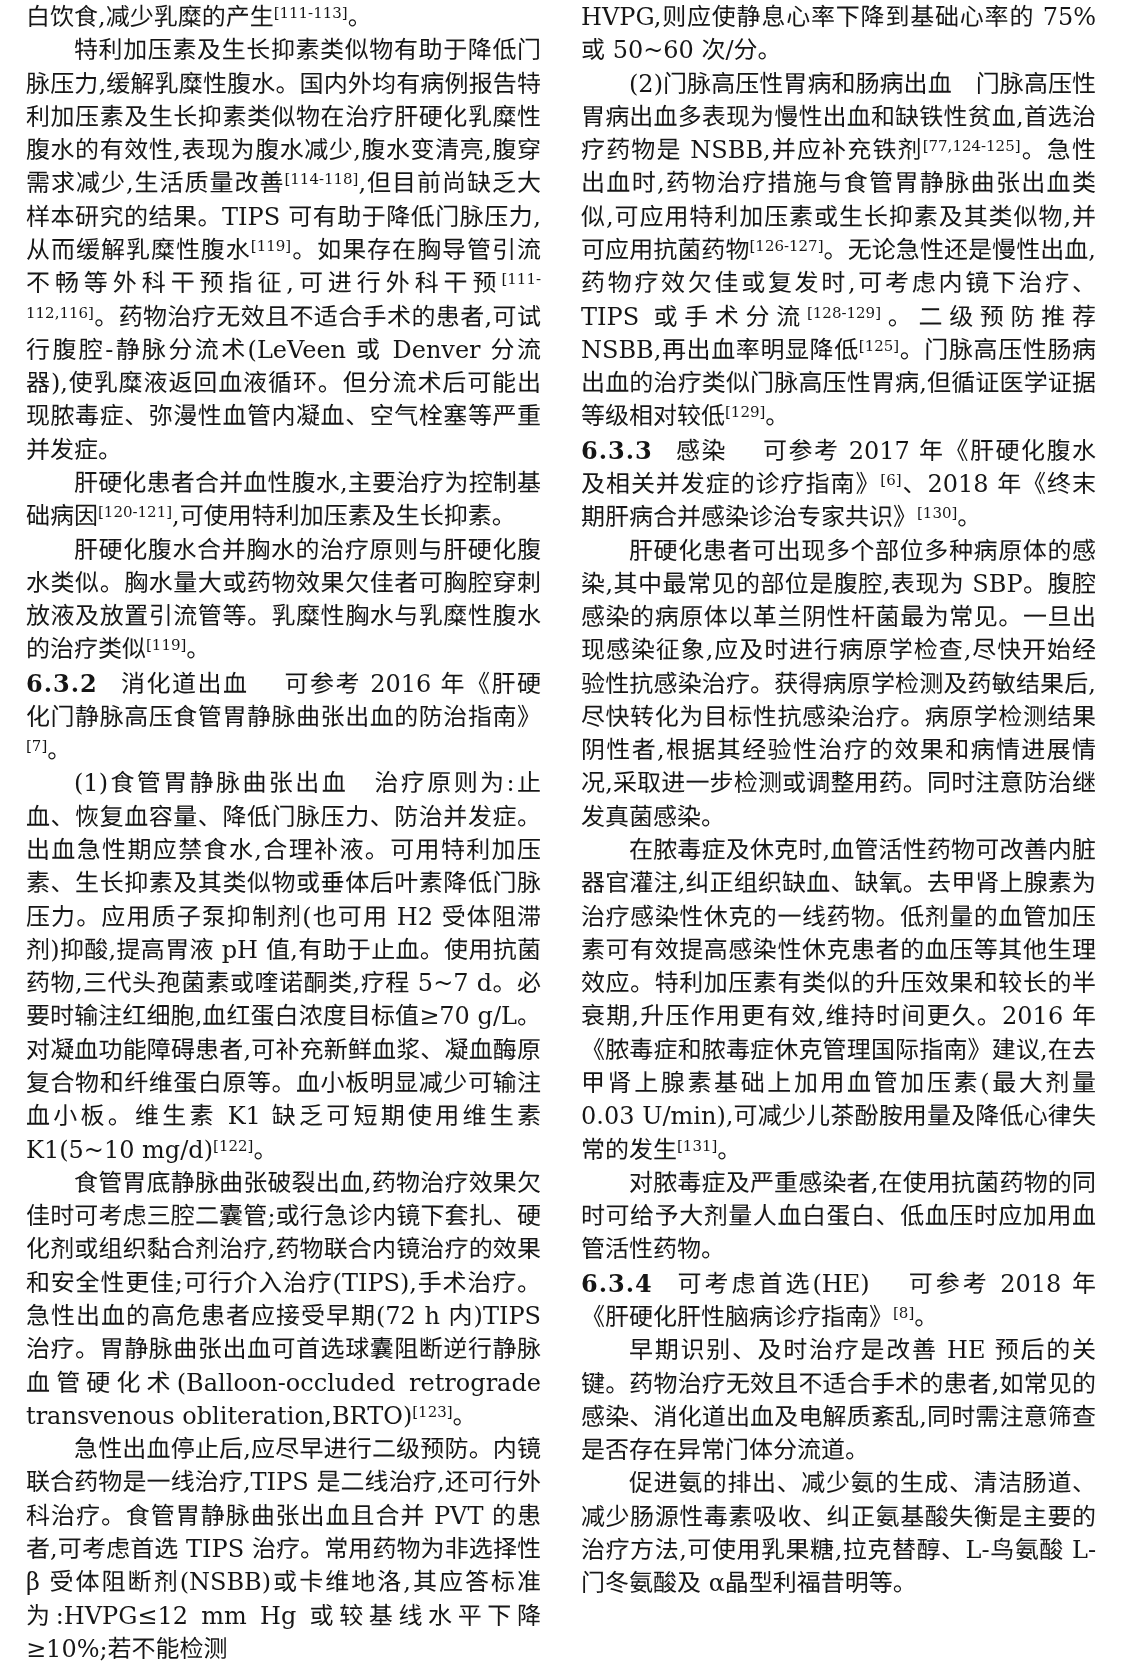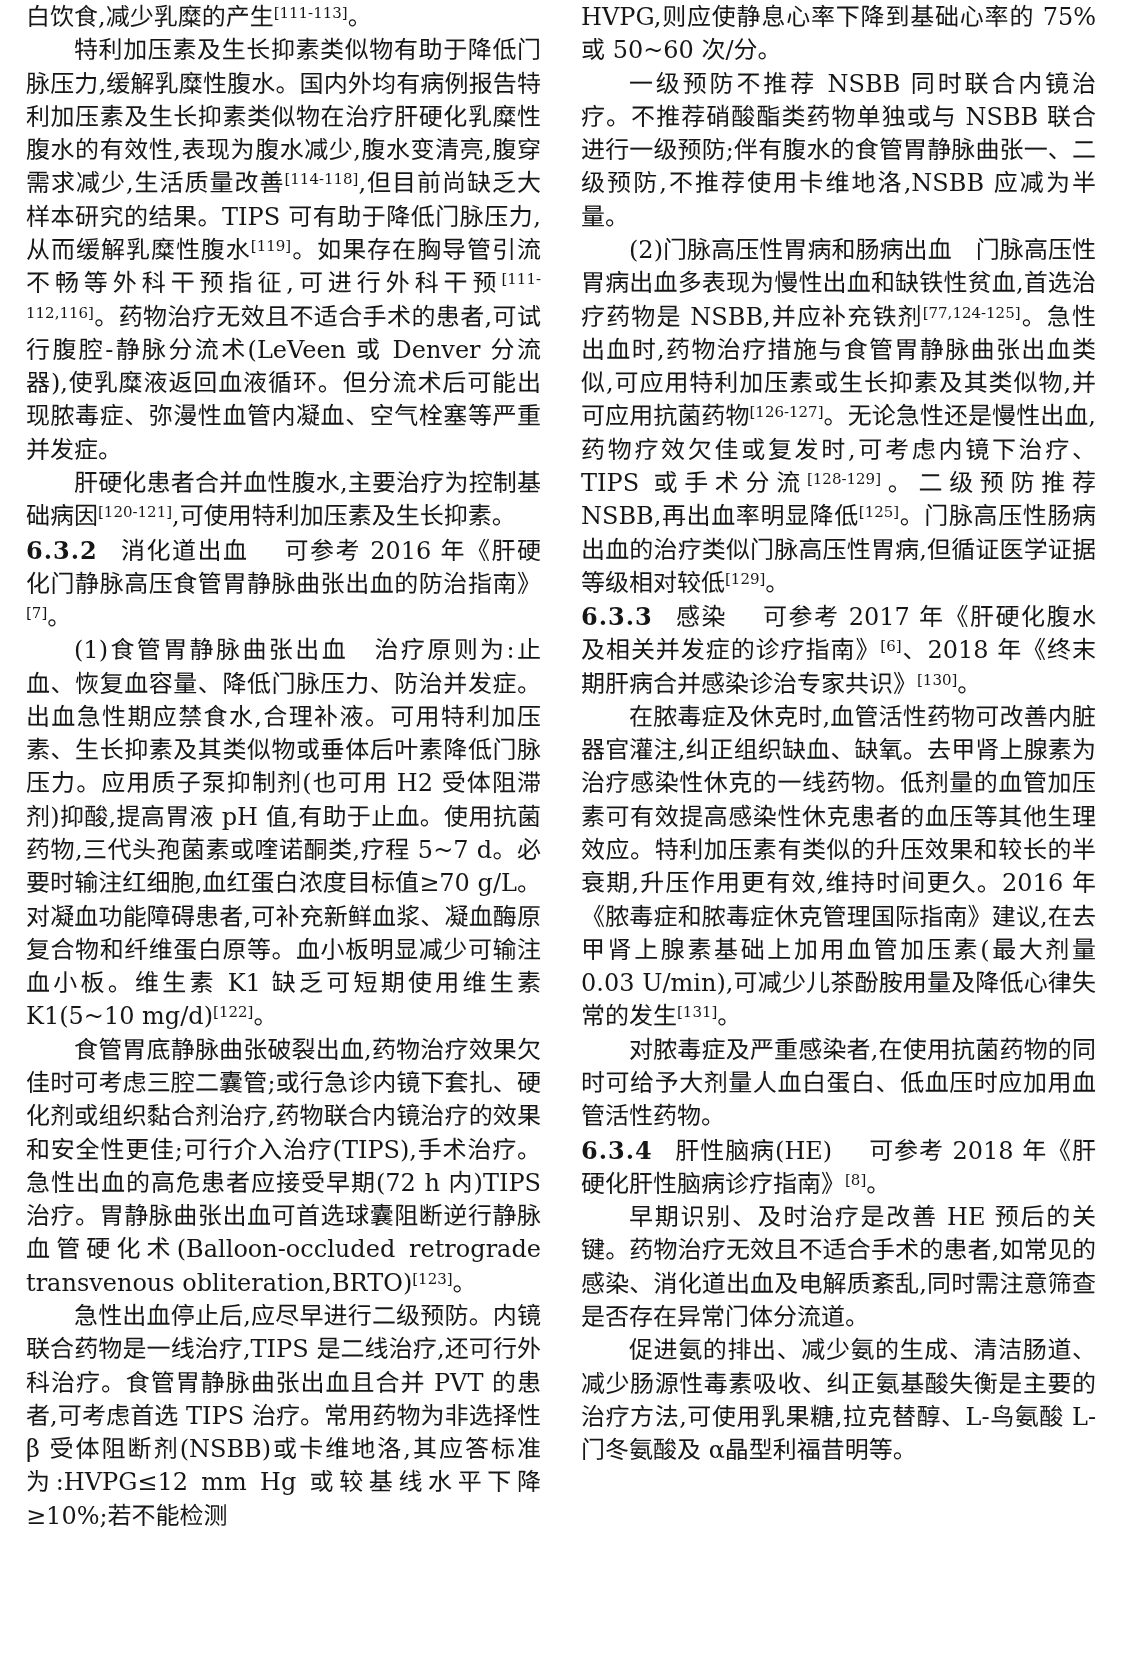--- a/index.html
+++ b/index.html
@@ -29,29 +29,30 @@
   }
 </style>
 </head>
 <body>
 
 <div class="page" style="background: rgb(255, 255, 255); color: rgb(22, 22, 22);">
   <div class="col">
       <div class="para p-cont">白饮食,减少乳糜的产生<sup class="ref">[111-113]</sup>。</div>
       <div class="para p-indent">特利加压素及生长抑素类似物有助于降低门脉压力,缓解乳糜性腹水。国内外均有病例报告特利加压素及生长抑素类似物在治疗肝硬化乳糜性腹水的有效性,表现为腹水减少,腹水变清亮,腹穿需求减少,生活质量改善<sup class="ref">[114-118]</sup>,但目前尚缺乏大样本研究的结果。TIPS 可有助于降低门脉压力,从而缓解乳糜性腹水<sup class="ref">[119]</sup>。如果存在胸导管引流不畅等外科干预指征,可进行外科干预<sup class="ref">[111-112,116]</sup>。药物治疗无效且不适合手术的患者,可试行腹腔-静脉分流术(LeVeen 或 Denver 分流器),使乳糜液返回血液循环。但分流术后可能出现脓毒症、弥漫性血管内凝血、空气栓塞等严重并发症。</div>
       <div class="para p-indent">肝硬化患者合并血性腹水,主要治疗为控制基础病因<sup class="ref">[120-121]</sup>,可使用特利加压素及生长抑素。</div>
+      <div class="para p-indent">肝硬化腹水合并胸水的治疗原则与肝硬化腹水类似。胸水量大或药物效果欠佳者可胸腔穿刺放液及放置引流管等。乳糜性胸水与乳糜性腹水的治疗类似<sup class="ref">[119]</sup>。</div>
       <div class="para p-section"><span class="sec-num">6.3.2</span><span class="sec-title">消化道出血</span>可参考 2016 年《肝硬化门静脉高压食管胃静脉曲张出血的防治指南》<sup class="ref">[7]</sup>。</div>
       <div class="para p-indent">(1)食管胃静脉曲张出血　治疗原则为:止血、恢复血容量、降低门脉压力、防治并发症。出血急性期应禁食水,合理补液。可用特利加压素、生长抑素及其类似物或垂体后叶素降低门脉压力。应用质子泵抑制剂(也可用 H2 受体阻滞剂)抑酸,提高胃液 pH 值,有助于止血。使用抗菌药物,三代头孢菌素或喹诺酮类,疗程 5~7 d。必要时输注红细胞,血红蛋白浓度目标值≥70 g/L。对凝血功能障碍患者,可补充新鲜血浆、凝血酶原复合物和纤维蛋白原等。血小板明显减少可输注血小板。维生素 K1 缺乏可短期使用维生素 K1(5~10 mg/d)<sup class="ref">[122]</sup>。</div>
       <div class="para p-indent">食管胃底静脉曲张破裂出血,药物治疗效果欠佳时可考虑三腔二囊管;或行急诊内镜下套扎、硬化剂或组织黏合剂治疗,药物联合内镜治疗的效果和安全性更佳;可行介入治疗(TIPS),手术治疗。急性出血的高危患者应接受早期(72 h 内)TIPS 治疗。胃静脉曲张出血可首选球囊阻断逆行静脉血管硬化术(Balloon-occluded retrograde transvenous obliteration,BRTO)<sup class="ref">[123]</sup>。</div>
       <div class="para p-indent">急性出血停止后,应尽早进行二级预防。内镜联合药物是一线治疗,TIPS 是二线治疗,还可行外科治疗。食管胃静脉曲张出血且合并 PVT 的患者,可考虑首选 TIPS 治疗。常用药物为非选择性 β 受体阻断剂(NSBB)或卡维地洛,其应答标准为:HVPG≤12 mm Hg 或较基线水平下降≥10%;若不能检测</div>
     </div>
   <div class="col">
       <div class="para p-cont">HVPG,则应使静息心率下降到基础心率的 75%或 50~60 次/分。</div>
-      <div class="para p-indent">一级预防不推荐 NSBB 同时联合内镜治疗。不推荐硝酸酯类药物单独或与 NSBB 联合进行一级预防;伴有腹水的食管胃静脉曲张一、二级预防,不推荐使用卡维地洛,NSBB 应减为半量。</div>
       <div class="para p-indent">(2)门脉高压性胃病和肠病出血　门脉高压性胃病出血多表现为慢性出血和缺铁性贫血,首选治疗药物是 NSBB,并应补充铁剂<sup class="ref">[77,124-125]</sup>。急性出血时,药物治疗措施与食管胃静脉曲张出血类似,可应用特利加压素或生长抑素及其类似物,并可应用抗菌药物<sup class="ref">[126-127]</sup>。无论急性还是慢性出血,药物疗效欠佳或复发时,可考虑内镜下治疗、TIPS 或手术分流<sup class="ref">[128-129]</sup>。二级预防推荐 NSBB,再出血率明显降低<sup class="ref">[125]</sup>。门脉高压性肠病出血的治疗类似门脉高压性胃病,但循证医学证据等级相对较低<sup class="ref">[129]</sup>。</div>
       <div class="para p-section"><span class="sec-num">6.3.3</span><span class="sec-title">感染</span>可参考 2017 年《肝硬化腹水及相关并发症的诊疗指南》<sup class="ref">[6]</sup>、2018 年《终末期肝病合并感染诊治专家共识》<sup class="ref">[130]</sup>。</div>
+      <div class="para p-indent">肝硬化患者可出现多个部位多种病原体的感染,其中最常见的部位是腹腔,表现为 SBP。腹腔感染的病原体以革兰阴性杆菌最为常见。一旦出现感染征象,应及时进行病原学检查,尽快开始经验性抗感染治疗。获得病原学检测及药敏结果后,尽快转化为目标性抗感染治疗。病原学检测结果阴性者,根据其经验性治疗的效果和病情进展情况,采取进一步检测或调整用药。同时注意防治继发真菌感染。</div>
       <div class="para p-indent">在脓毒症及休克时,血管活性药物可改善内脏器官灌注,纠正组织缺血、缺氧。去甲肾上腺素为治疗感染性休克的一线药物。低剂量的血管加压素可有效提高感染性休克患者的血压等其他生理效应。特利加压素有类似的升压效果和较长的半衰期,升压作用更有效,维持时间更久。2016 年《脓毒症和脓毒症休克管理国际指南》建议,在去甲肾上腺素基础上加用血管加压素(最大剂量 0.03 U/min),可减少儿茶酚胺用量及降低心律失常的发生<sup class="ref">[131]</sup>。</div>
       <div class="para p-indent">对脓毒症及严重感染者,在使用抗菌药物的同时可给予大剂量人血白蛋白、低血压时应加用血管活性药物。</div>
-      <div class="para p-section"><span class="sec-num">6.3.4</span><span class="sec-title">肝性脑病(HE)</span>可参考 2018 年《肝硬化肝性脑病诊疗指南》<sup class="ref">[8]</sup>。</div>
+      <div class="para p-section"><span class="sec-num">6.3.4</span><span class="sec-title">可考虑首选(HE)</span>可参考 2018 年《肝硬化肝性脑病诊疗指南》<sup class="ref">[8]</sup>。</div>
       <div class="para p-indent">早期识别、及时治疗是改善 HE 预后的关键。药物治疗无效且不适合手术的患者,如常见的感染、消化道出血及电解质紊乱,同时需注意筛查是否存在异常门体分流道。</div>
       <div class="para p-indent">促进氨的排出、减少氨的生成、清洁肠道、减少肠源性毒素吸收、纠正氨基酸失衡是主要的治疗方法,可使用乳果糖,拉克替醇、L-鸟氨酸 L-门冬氨酸及 α晶型利福昔明等。</div>
     </div>
 </div>
 
 </body></html>

